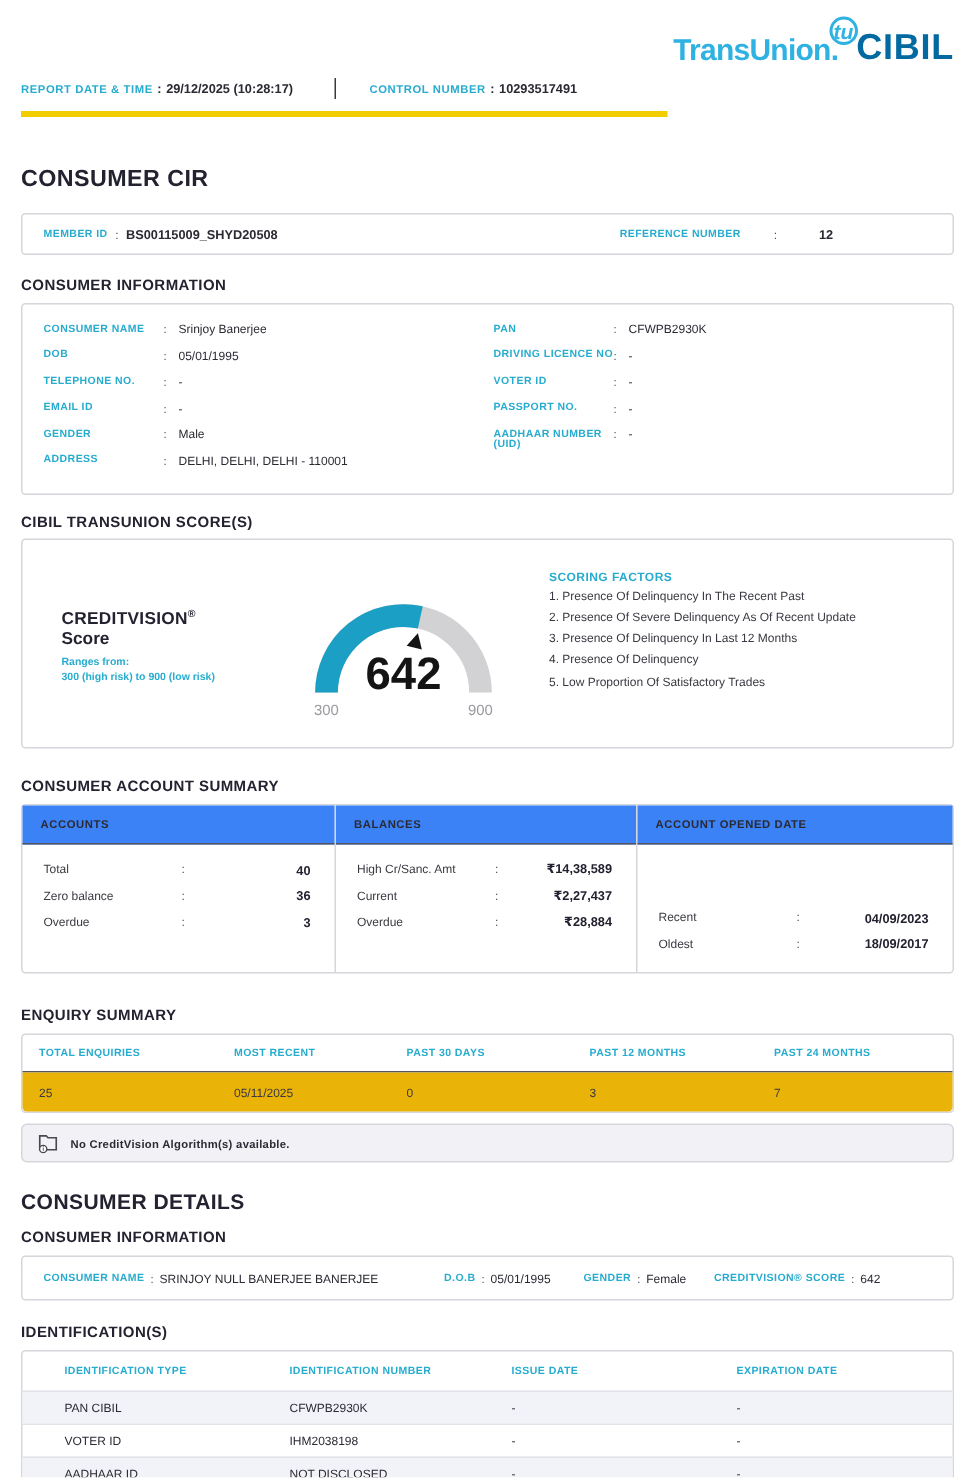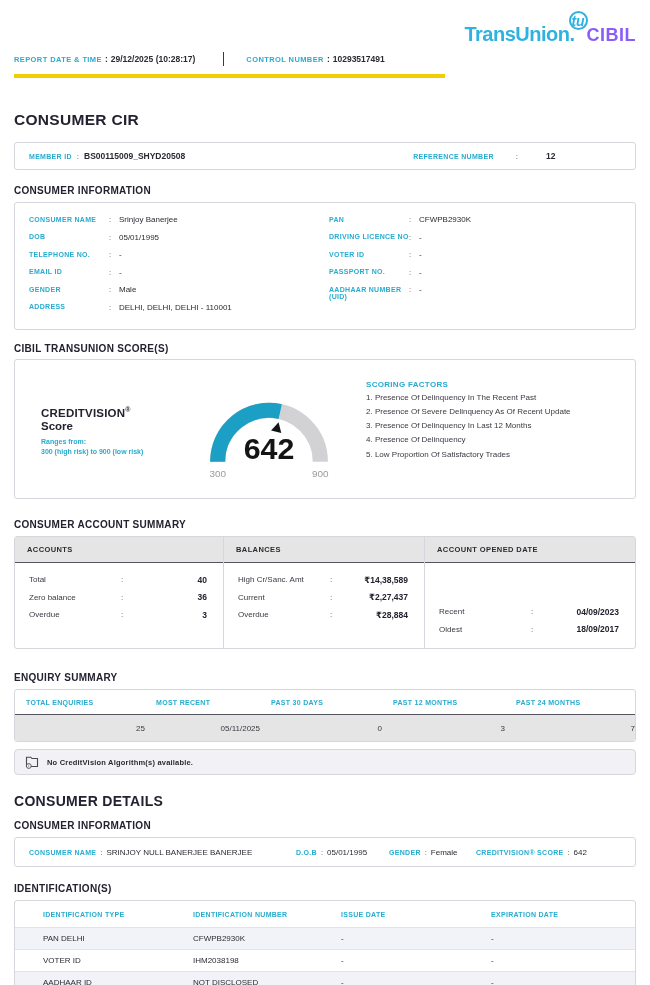--- a/index.html
+++ b/index.html
@@ -15,21 +15,21 @@
   .hdr-label { color:#27accf; font-size:7.5px; font-weight:bold; letter-spacing:.4px; }
   .hdr-val { color:#2b2a33; font-size:8.5px; font-weight:bold; margin-left:3px; }
   .hdr-sep { width:1px; height:14px; background:#3a3942; margin:0 22px 0 28px; }
   .yellow-bar { height:4px; width:431px; background:#f2cd00; margin:9px 0 0 14px; }
 
   .logo { position:absolute; top:8px; right:14px; display:flex; align-items:flex-end; height:36px; }
   .logo-tu-text { color:#2fb2e2; font-size:20px; font-weight:bold; letter-spacing:-0.5px; line-height:1; }
   .tu-badge { width:19px; height:19px; border:2px solid #2fb2e2; border-radius:50%;
     display:flex; align-items:center; justify-content:center; margin:0 -2px 14px -6px; background:#fff; position:relative; z-index:2; }
   .tu-badge span { color:#2fb2e2; font-size:14px; font-weight:bold; font-style:italic; }
-  .logo-cibil { color:#8b5cf6; font-size:18px; font-weight:600; letter-spacing:.5px; line-height:1; margin-left:1px; }
+  .logo-cibil { color:#0369a1; font-size:24px; font-weight:600; letter-spacing:.5px; line-height:1; margin-left:1px; }
 
   .page-title { font-size:15.5px; font-weight:bold; color:#232230; letter-spacing:.3px; margin:33px 14px 0 14px; }
 
   .box { border:1px solid #d6d6dc; border-radius:3px; margin:0 14px; background:#fff; }
 
   
   .member-bar { margin-top:13px; height:28px; display:flex; align-items:center; padding:0 14px; }
   .kv-label { color:#27accf; font-size:7px; font-weight:bold; letter-spacing:.3px; }
   .kv-colon { color:#4c4b55; font-size:8px; margin:0 5px; }
   .kv-value { color:#2b2a33; font-size:8.5px; font-weight:bold; }
@@ -58,35 +58,35 @@
   .cv-ranges-2 { color:#27accf; font-size:7px; font-weight:bold; margin-top:3px; }
   .gauge-wrap { width:145px; margin-left:8px; padding-top:8px; }
   .factors { flex:1; padding:6px 0 0 22px; }
   .factors-heading { color:#27accf; font-size:8px; font-weight:bold; letter-spacing:.3px; }
   .factor { font-size:8px; color:#3a3942; margin-top:3.5px; line-height:1.35; }
 
   
   .as-table { margin-top:6px; display:flex; }
   .as-col { border-right:1px solid #d6d6dc; display:flex; flex-direction:column; }
   .as-col:last-child { border-right:none;gap:32px; }
-  .as-head { background:#e5e5e5; border-bottom:1px solid #55545e; height:26px; display:flex; align-items:center;
+  .as-head { background:#3b82f6; border-bottom:1px solid #55545e; height:26px; display:flex; align-items:center;
     padding-left:12px; font-size:7.5px; font-weight:bold; color:#2b2a33; letter-spacing:.4px; }
   .as-body { padding:8px 0 10px 0; }
   .as-row { display:flex; align-items:center; height:17.5px; padding:0 16px 0 14px; }
   .as-row-label { font-size:8px; color:#3a3942; width:92px; }
   .as-row-colon { font-size:8px; color:#4c4b55; }
   .as-row-val { font-size:8.5px; font-weight:bold; color:#232230; margin-left:auto; }
 
   
   .enq-table { margin-top:6px; }
   .enq-head { display:grid; grid-template-columns:130px 115px 122px 123px 1fr; height:25px; align-items:center;
     border-bottom:1px solid #55545e; }
   .enq-head > div { padding-left:11px; }
   .enq-row { display:grid; grid-template-columns:130px 115px 122px 123px 1fr; height:26px; align-items:center;
-    background:#e5e5e5; border-radius:0 0 3px 3px;text-align:right; }
+    background:#eab308; border-radius:0 0 3px 3px; }
   .enq-row > div { padding-left:11px; font-size:8px; color:#3a3942; }
 
   
   .algo-bar { margin-top:7px; height:26px; background:#f2f2f6; border:1px solid #d6d6dc; border-radius:4px;
     display:flex; align-items:center; padding:0 10px; }
   .algo-text { font-size:7.5px; font-weight:bold; color:#2b2a33; margin-left:8px; letter-spacing:.2px; }
 
   .big-heading { font-size:14px; font-weight:bold; color:#232230; letter-spacing:.3px; margin:18px 14px 0 14px; }
 
   
@@ -350,21 +350,21 @@
 
   <div class="sec-heading" style="margin-top:16px;">IDENTIFICATION(S)</div>
   <div class="box id-table">
     <div class="id-head">
       <div class="kv-label">IDENTIFICATION TYPE</div>
       <div class="kv-label">IDENTIFICATION NUMBER</div>
       <div class="kv-label">ISSUE DATE</div>
       <div class="kv-label">EXPIRATION DATE</div>
     </div>
     <div class="id-row alt">
-      <div class="id-cell">PAN DELHI</div>
+      <div class="id-cell">PAN CIBIL</div>
       <div class="id-cell">CFWPB2930K</div>
       <div class="id-cell">-</div>
       <div class="id-cell">-</div>
     </div>
     <div class="id-row">
       <div class="id-cell">VOTER ID</div>
       <div class="id-cell">IHM2038198</div>
       <div class="id-cell">-</div>
       <div class="id-cell">-</div>
     </div>

